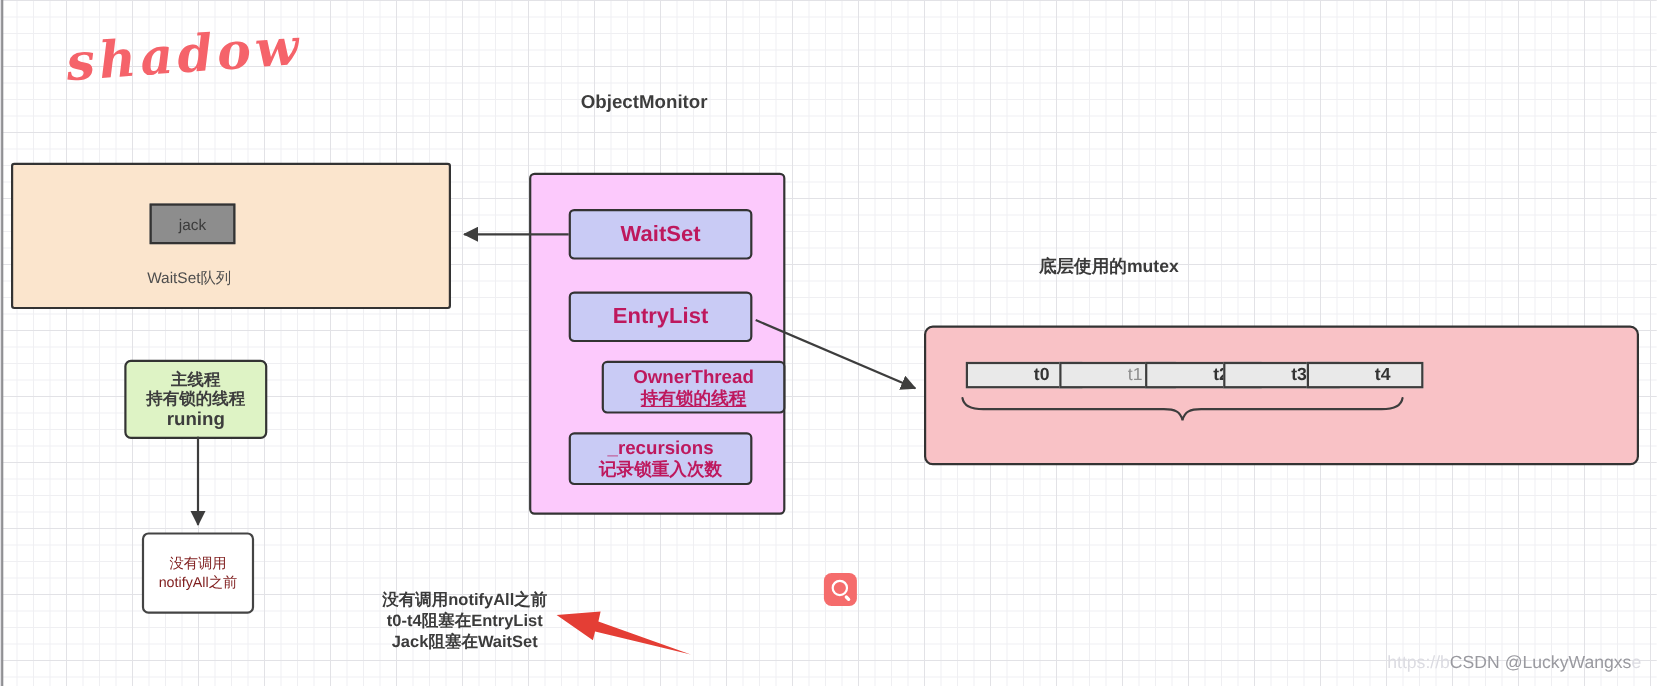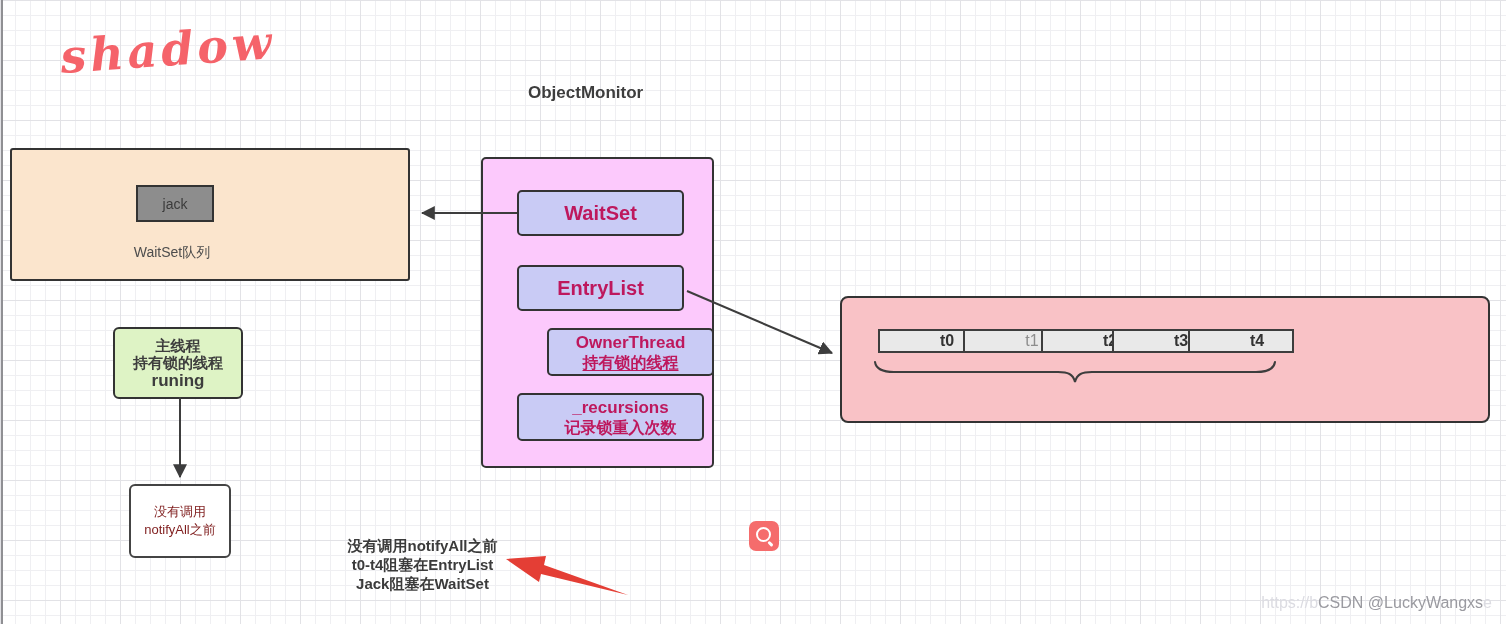--- a/index.html
+++ b/index.html
@@ -31,21 +31,21 @@
   .orange-label{left:100px;top:94px;width:120px;text-align:center;font-size:14px;color:#4d4d4d;}
   
   .pink-box{left:481px;top:157px;width:229px;height:307px;background:#fcc9fc;
     border:2px solid #333;border-radius:5px;}
   .field{position:absolute;left:34px;width:163px;background:#c9cbf5;border:2px solid #333;
     border-radius:5px;display:flex;flex-direction:column;align-items:center;justify-content:center;
     color:#be185d;font-weight:bold;text-align:center;}
   .f1{top:31px;height:42px;font-size:20px;}
   .f2{top:106px;height:42px;font-size:20px;}
   .f3{top:169px;height:44px;margin-left:30px;}
-  .f4{top:234px;height:44px;padding-left:20px;}
+  .f4{top:234px;height:44px;}
   .field .ln1{font-size:17px;line-height:20px;}
   .field .ln2{font-size:16px;line-height:19px;}
   .underlined{text-decoration:underline;text-underline-offset:2px;}
   
   .caption{left:858px;top:232px;width:300px;text-align:center;font-weight:bold;
     font-size:16px;color:#3b3b3b;line-height:22px;}
   .salmon-box{left:840px;top:296px;width:646px;height:123px;background:#f9c2c6;
     border:2px solid #333;border-radius:8px;}
   .tbox{position:absolute;top:31px;width:70px;height:20px;background:#e9e9e9;border:2px solid #3d3d3d;
     display:flex;align-items:center;justify-content:center;font-size:16px;font-weight:bold;color:#333;padding-left:32px;}
@@ -101,20 +101,21 @@
       <div class="ln1">OwnerThread</div>
       <div class="ln2 underlined">持有锁的线程</div>
     </div>
     <div class="field f4">
       <div class="ln1">_recursions</div>
       <div class="ln2">记录锁重入次数</div>
     </div>
   </div>
 
   <div class="abs caption">
+    <div>底层使用的mutex</div>
   </div>
 
   <div class="abs salmon-box">
     <div class="tbox t0">t0</div>
     <div class="tbox t1 muted">t1</div>
     <div class="tbox t2">t2</div>
     <div class="tbox t3">t3</div>
     <div class="tbox t4">t4</div>
   </div>
 

